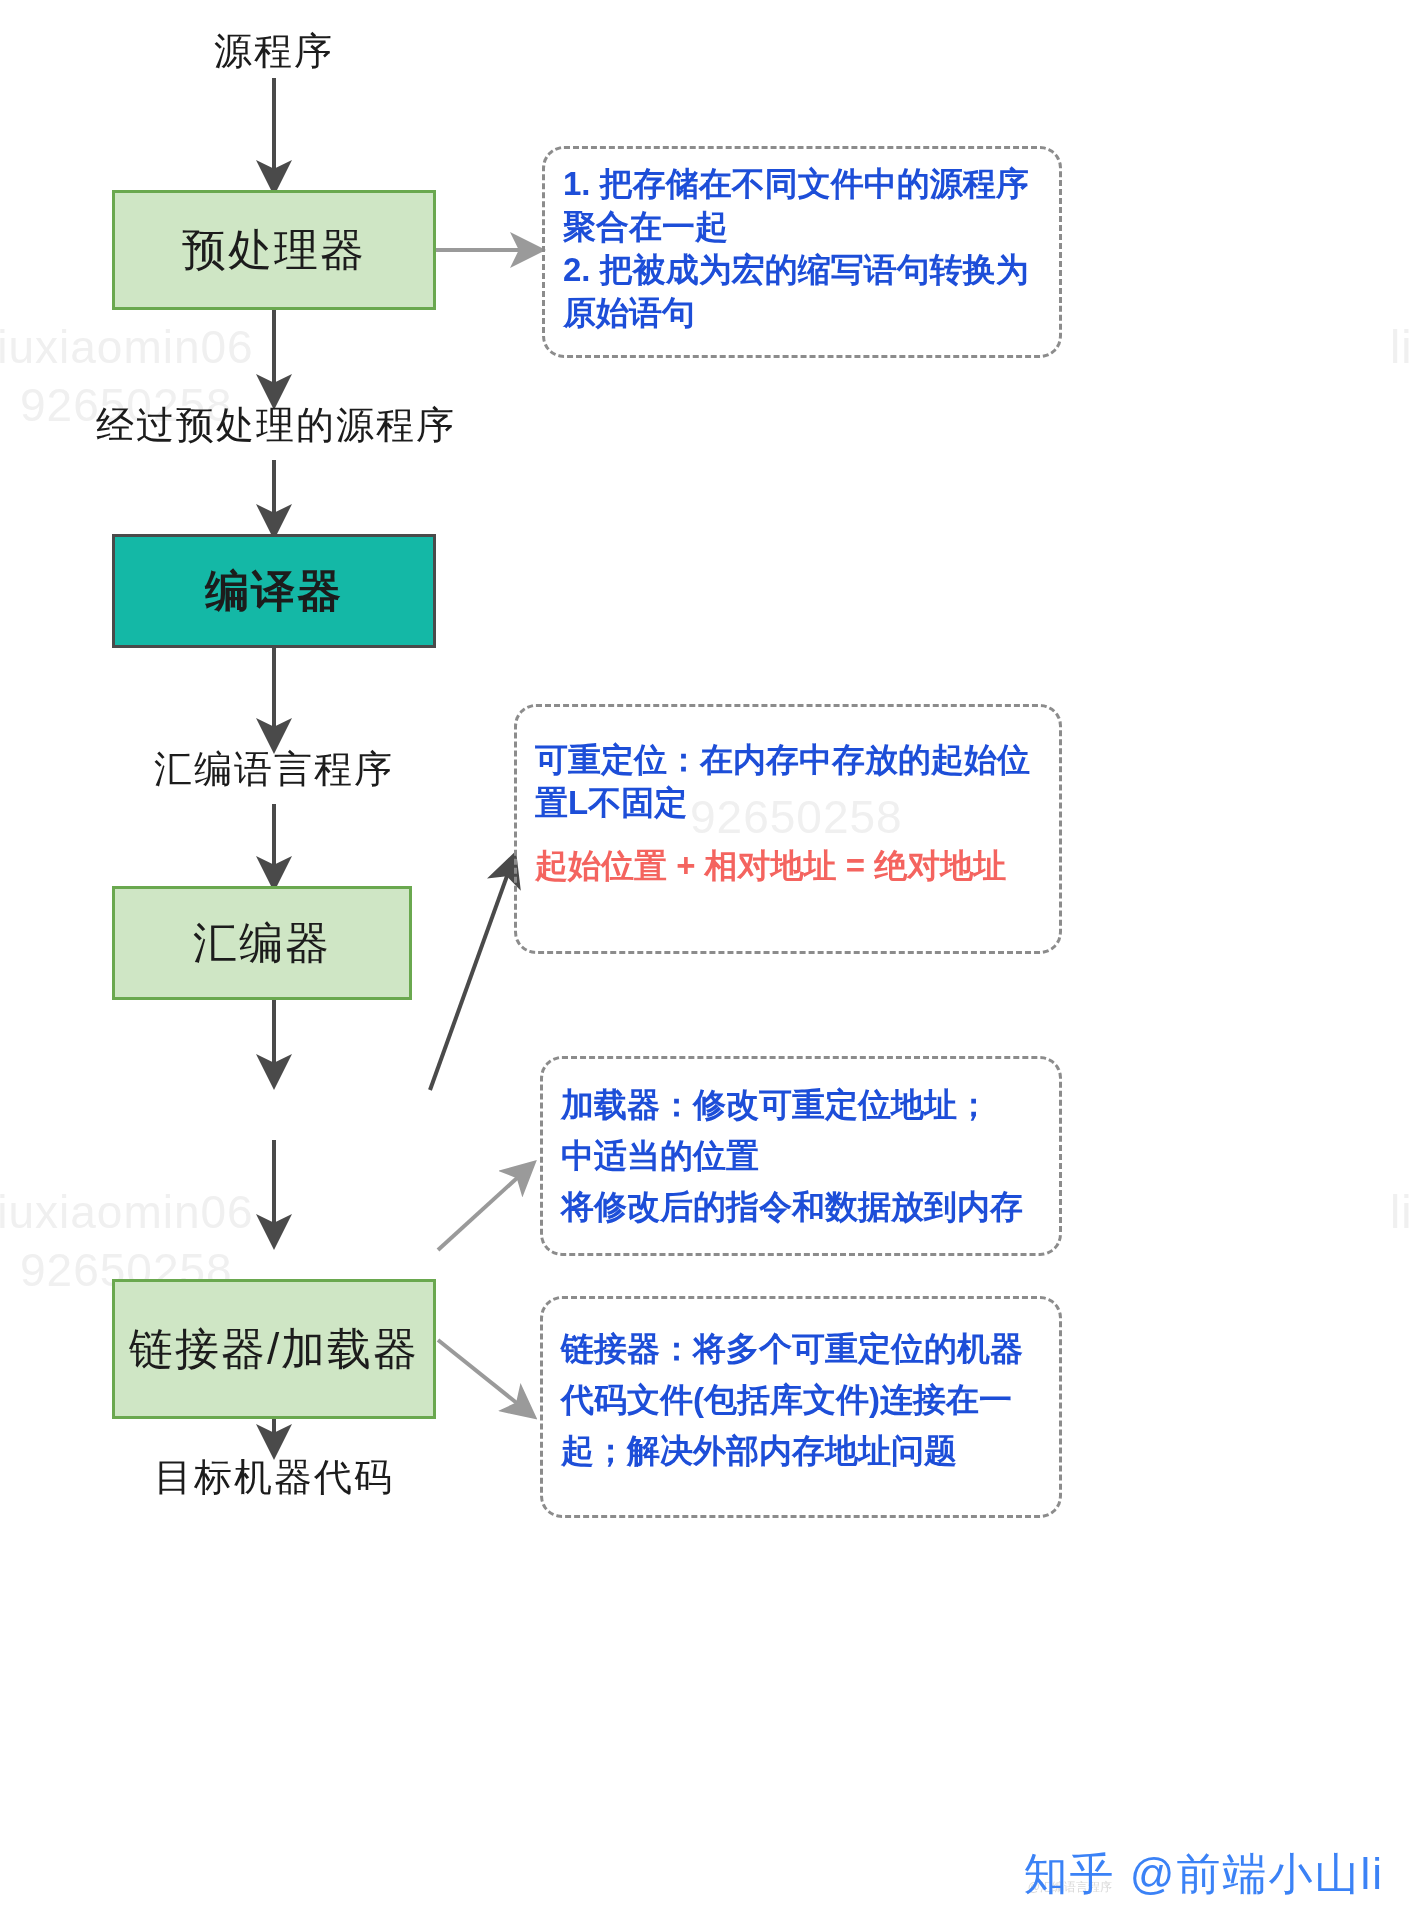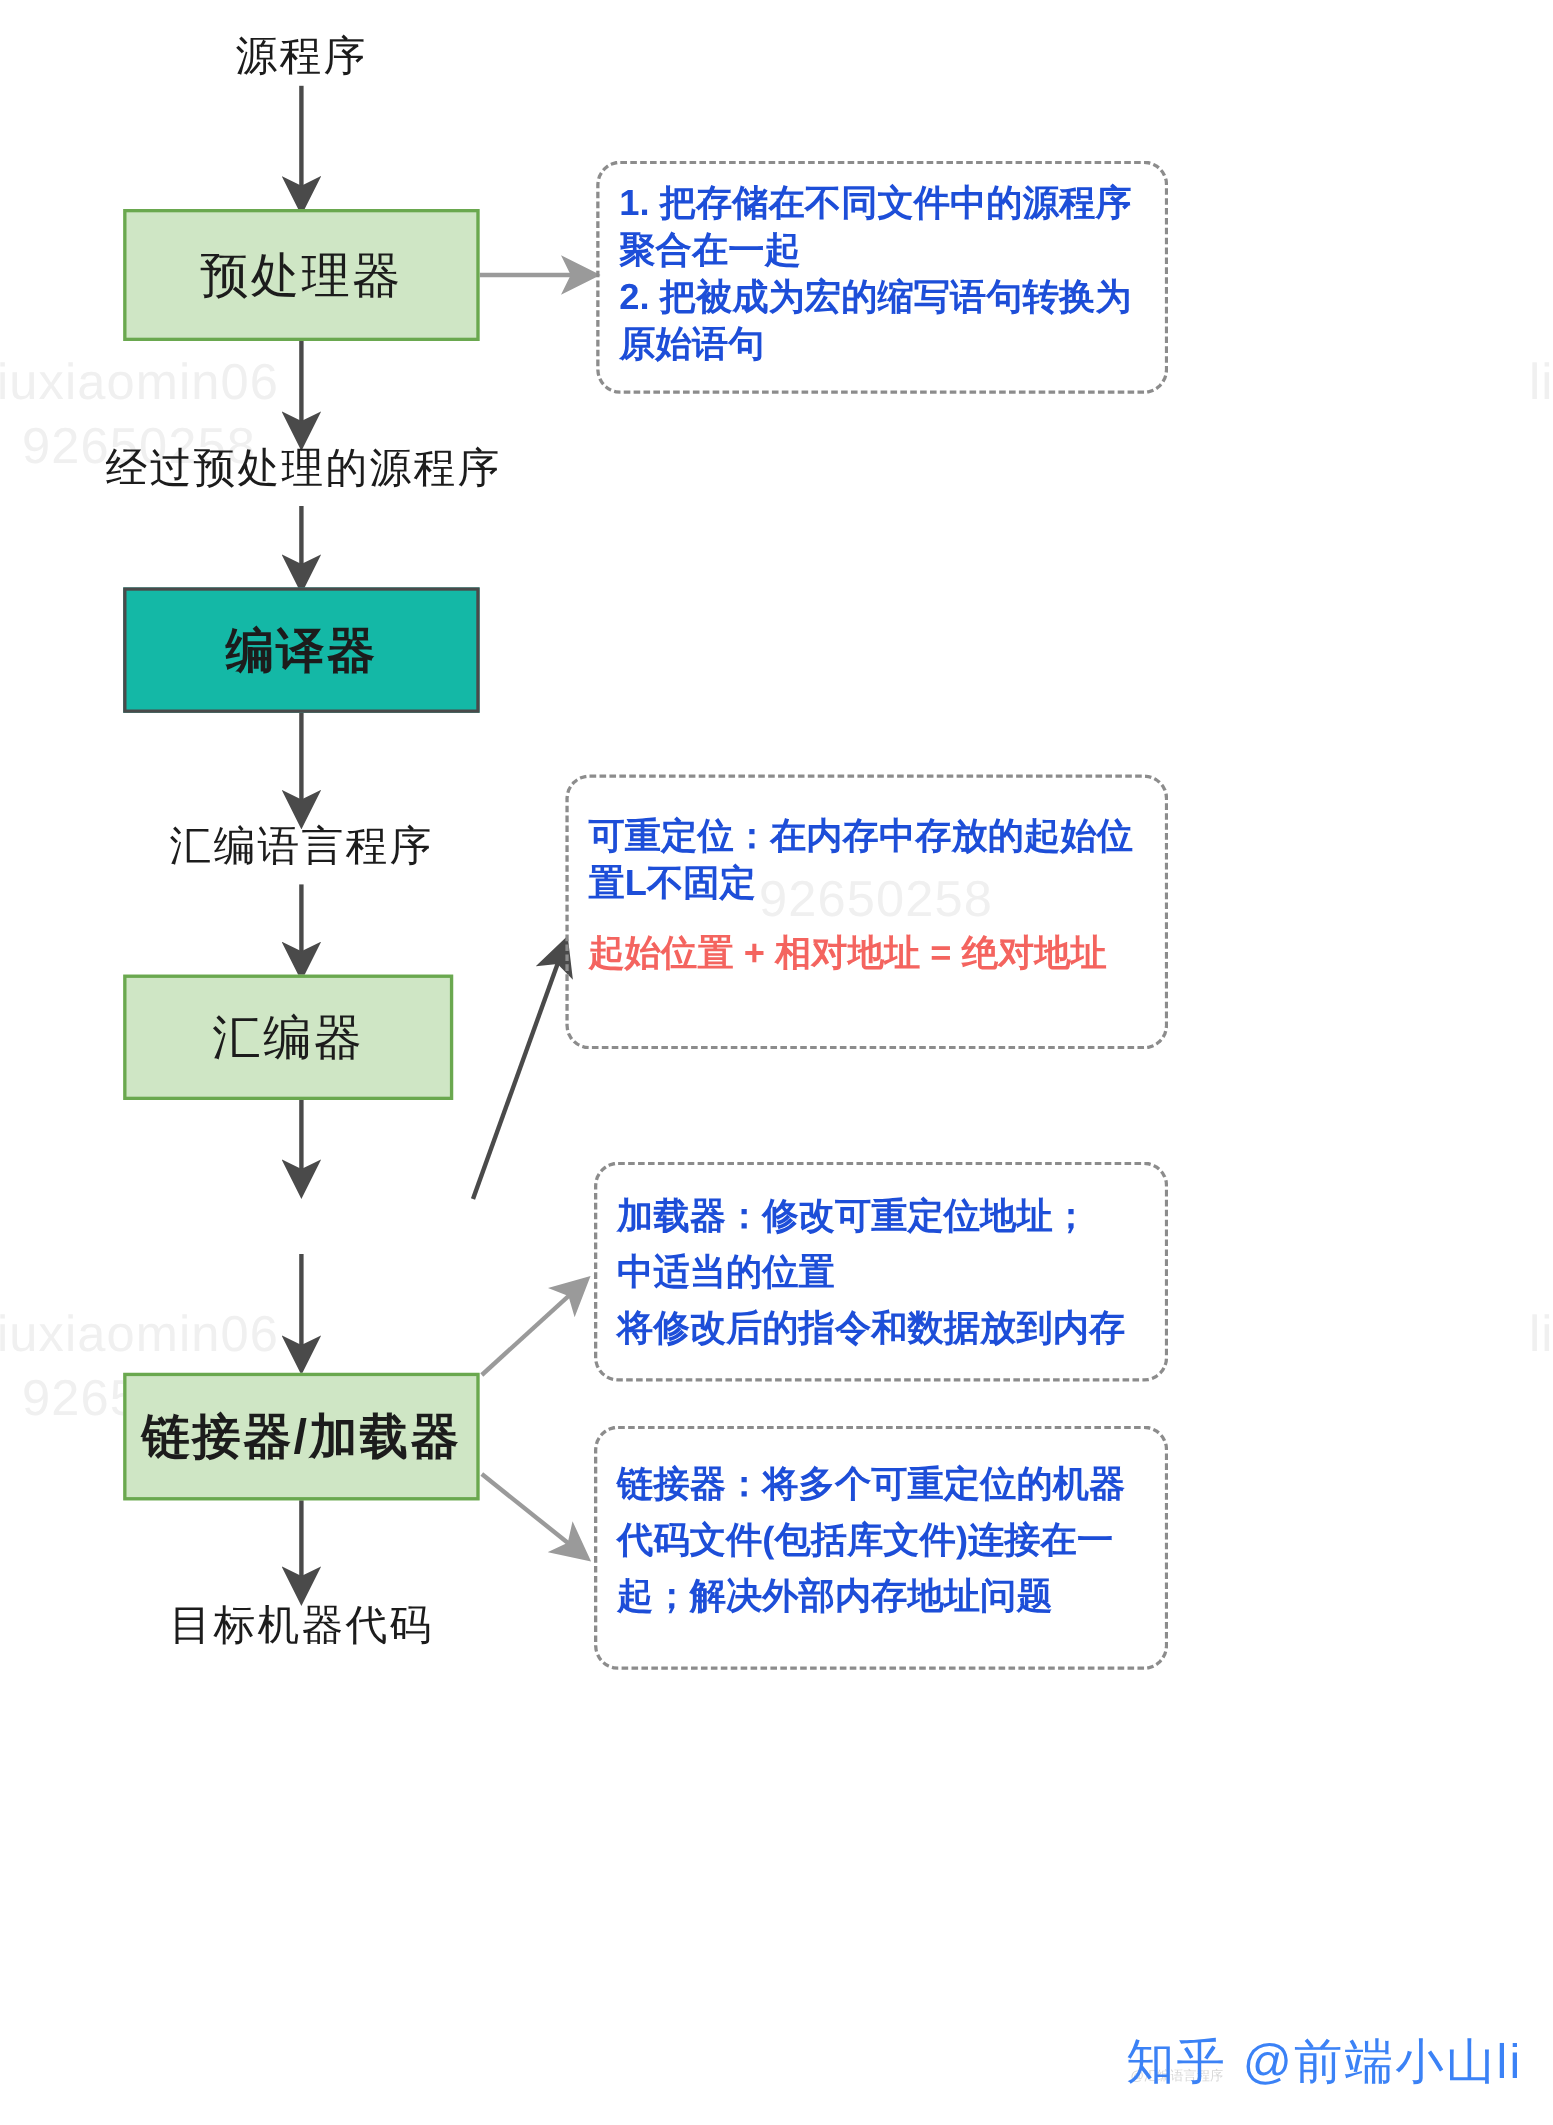--- a/index.html
+++ b/index.html
@@ -157,21 +157,21 @@
     <span>编译器</span>
   </div>
 
   <div class="label" style="left:144px;top:744px;width:260px;">汇编语言程序</div>
 
   <div class="node node-green" style="left:112px;top:886px;width:300px;height:114px;">
     <span>汇编器</span>
   </div>
 
 
-  <div class="node node-green" style="left:112px;top:1248px;width:324px;height:116px;font-weight:bold;">
+  <div class="node node-green" style="left:112px;top:1279px;width:324px;height:140px;">
     <span>链接器/加载器</span>
   </div>
 
   <div class="label" style="left:144px;top:1452px;width:260px;">目标机器代码</div>
 
   <div class="callout" style="left:542px;top:146px;width:520px;height:212px;">
     <p>1. 把存储在不同文件中的源程序</p>
     <p>聚合在一起</p>
     <p>2. 把被成为宏的缩写语句转换为</p>
     <p>原始语句</p>

